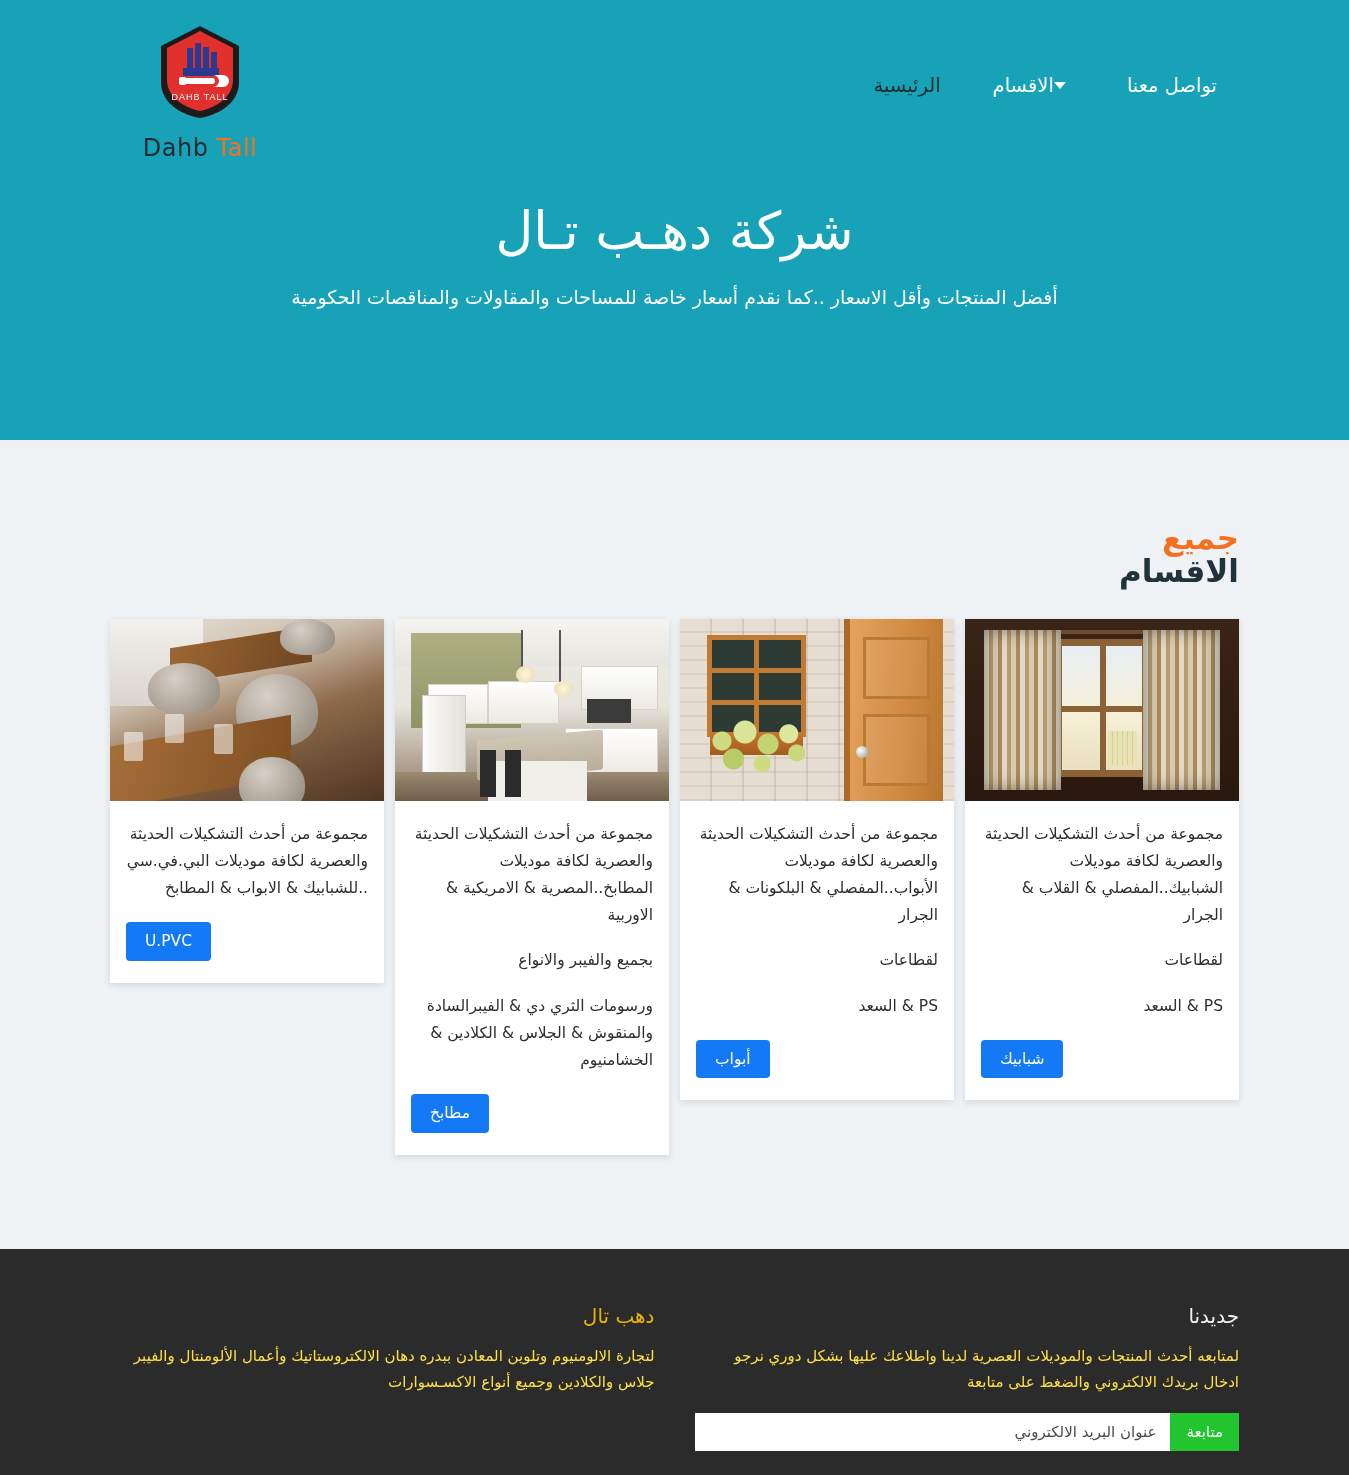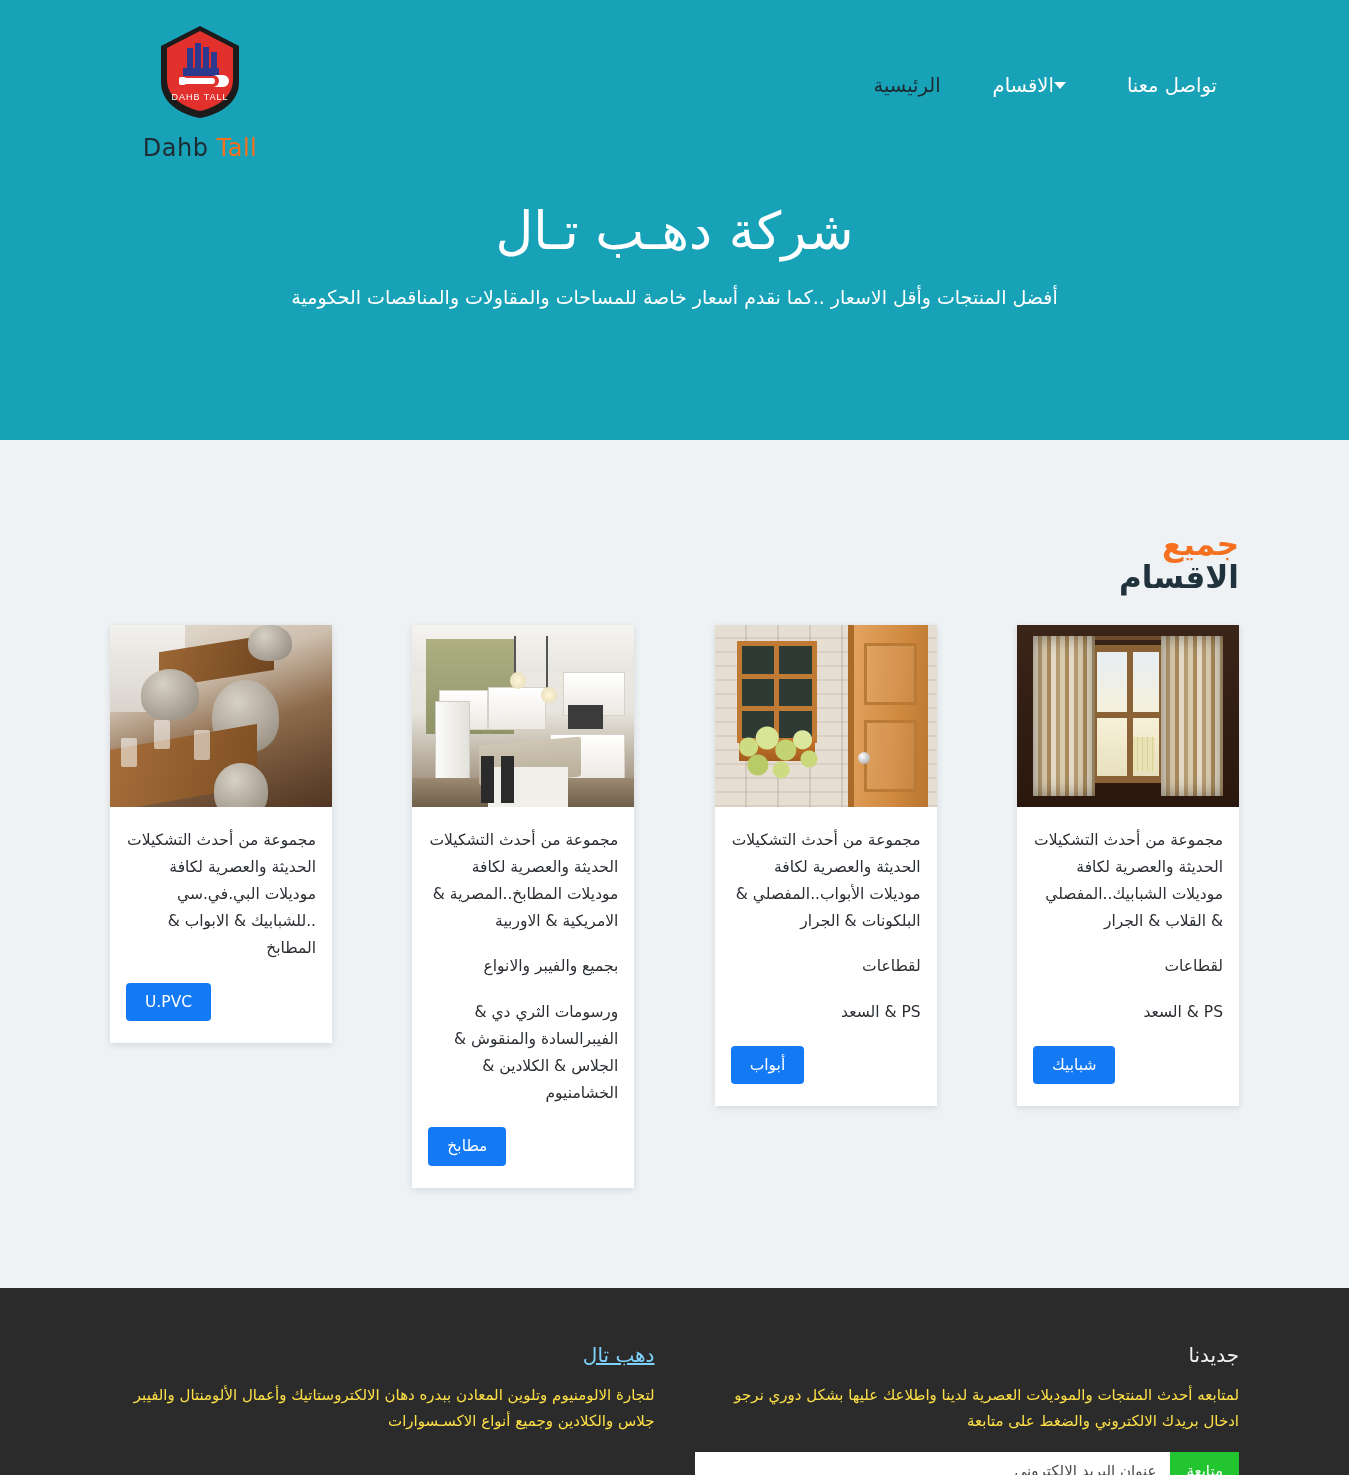--- a/index.html
+++ b/index.html
@@ -88,21 +88,21 @@
   }
   .hero-sub {
     color: #ffffff;
     font-size: 19px;
     margin-top: 22px;
     font-weight: 400;
     line-height: 1.4;
   }
 
   
-  .section-wrap { padding: 10px 110px; }
+  .section-wrap { padding: 4px 110px; }
   .section-head {
     text-align: right;
     padding-top: 78px;
     padding-bottom: 30px;
     line-height: 1.08;
   }
   .section-head .l1 {
     display: block;
     color: #f4701f;
     font-size: 31px;
@@ -118,21 +118,21 @@
   
   .cards {
     display: flex;
     flex-direction: row-reverse;
     justify-content: space-between;
     align-items: flex-start;
     gap: 0;
     padding-bottom: 90px;
   }
   .card {
-    width: 222px;
+    width: 274px;
     background: #ffffff;
     box-shadow: 0 2px 7px rgba(0,0,0,.11);
     overflow: hidden;
     text-align: right;
   }
   .card-img {
     width: 100%;
     height: 182px;
     position: relative;
     overflow: hidden;
@@ -308,21 +308,21 @@
   }
   .footer-cols {
     display: flex;
     flex-direction: row-reverse;
     justify-content: space-between;
     gap: 40px;
     padding-bottom: 46px;
   }
   .fcol { width: 545px; text-align: right; }
   .fcol-title { font-size: 20px; margin-bottom: 14px; line-height: 1.3; }
-  .fcol-title.orange { color: #7dd3fc; text-decoration: underline; }
+  .fcol-title.orange { color: #eab308; }
   .fcol-title.white  { color: #f2f2f2; }
   .fcol-text { font-size: 15px; line-height: 1.75; color: #fde047; }
 
   .subscribe {
     margin-top: 18px;
     display: flex;
     flex-direction: row-reverse;
     height: 38px;
     width: 100%;
   }

